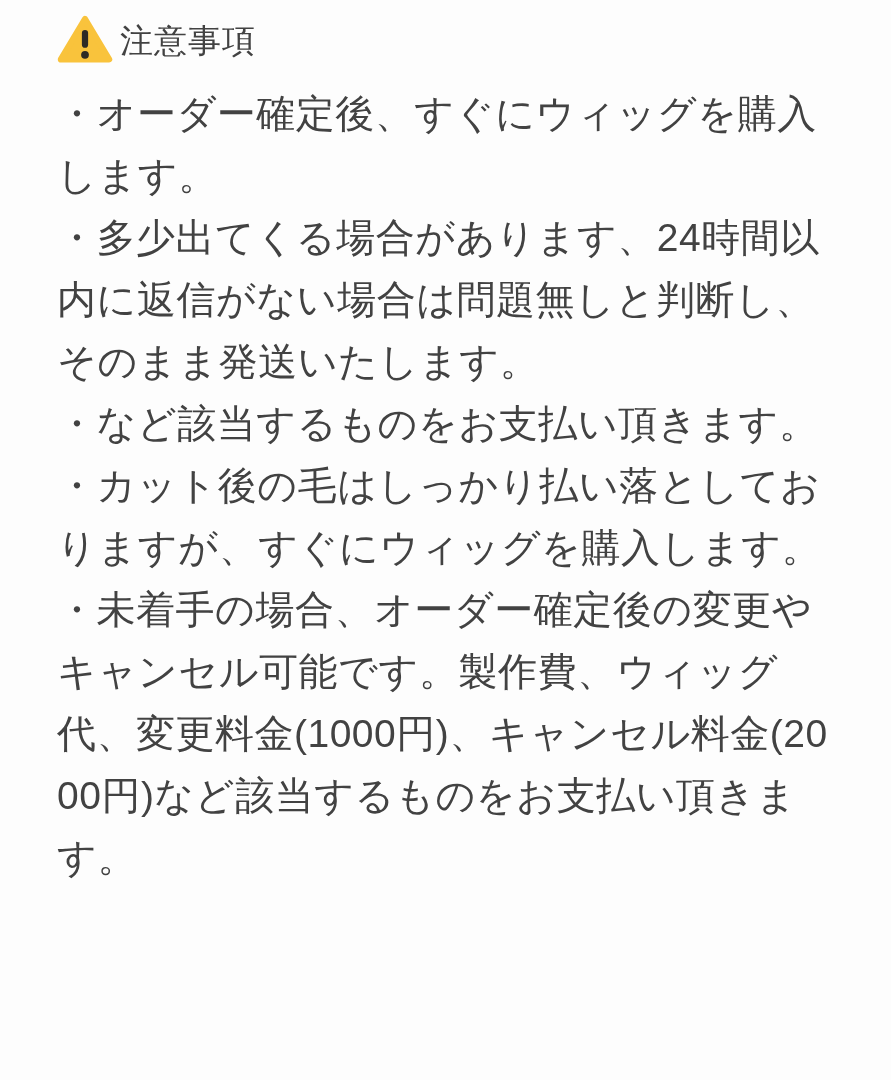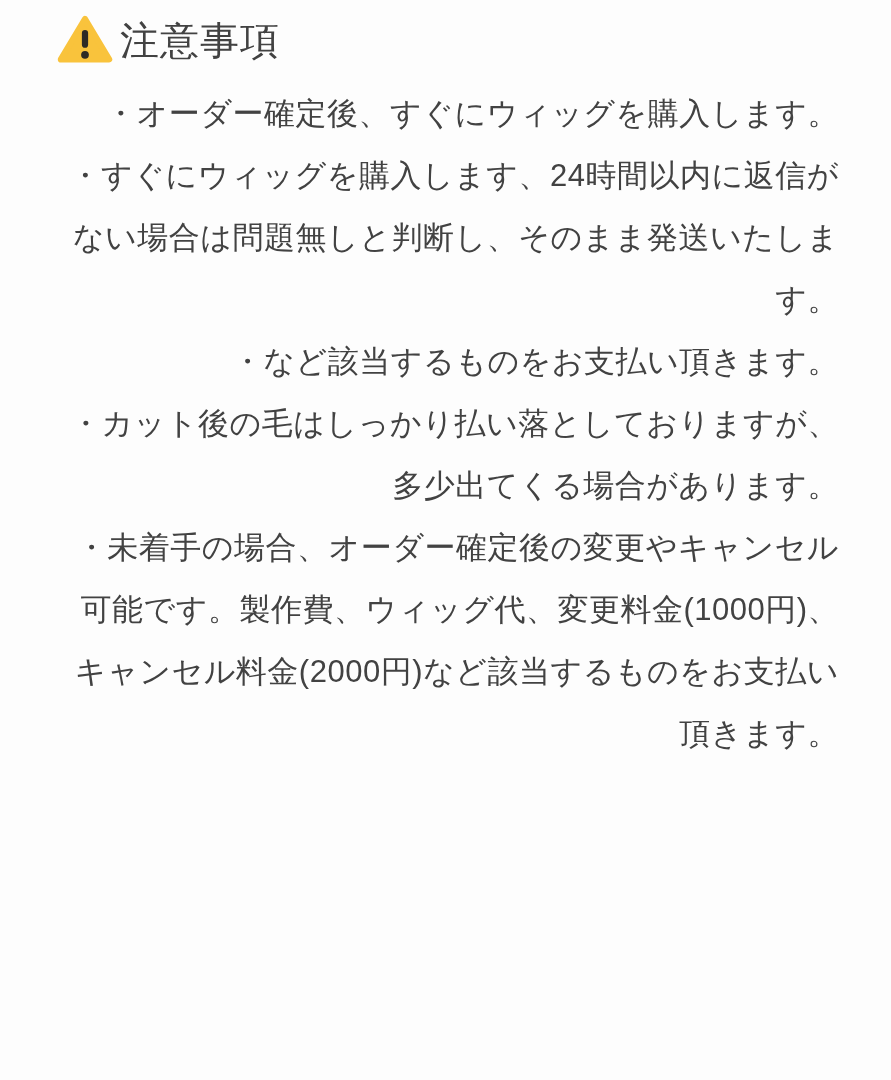--- a/index.html
+++ b/index.html
@@ -25,55 +25,55 @@
     gap: 7px;
   }
   .warning-icon {
     display: inline-flex;
     width: 56px;
     height: 50px;
     flex: 0 0 auto;
   }
   .warning-icon svg { width: 100%; height: 100%; display: block; }
   .notice-title {
-    font-size: 39px;
+    font-size: 33px;
     font-weight: 400;
     line-height: 1;
     color: #424242;
     letter-spacing: 1px;
   }
   .notice-list {
     margin-top: 11px;
     width: 782px;
   }
   .notice-item {
-    font-size: 31px;
+    font-size: 39px;
     line-height: 62px;
     letter-spacing: 0.5px;
     color: #424242;
     word-break: break-all;
     overflow-wrap: anywhere;
-    text-align: right;
+    text-align: left;
   }
 </style>
 </head>
 <body>
 
 <div class="page">
   <div class="notice-header">
     <span class="warning-icon" aria-hidden="true">
       <svg viewBox="0 0 72 64">
         <path d="M36 5 L67 57 H5 Z" stroke="#F9C33C" stroke-width="8" stroke-linejoin="round" fill="#F9C33C"></path>
         <rect x="32" y="19" width="8" height="23" rx="4" fill="#2E2A25"></rect>
         <circle cx="36" cy="51" r="5" fill="#2E2A25"></circle>
       </svg>
     </span>
     <h1 class="notice-title">注意事項</h1>
   </div>
 
   <div class="notice-list">
       <p class="notice-item">・オーダー確定後、すぐにウィッグを購入します。</p>
-      <p class="notice-item">・すぐにウィッグを購入します、24時間以内に返信がない場合は問題無しと判断し、そのまま発送いたします。</p>
+      <p class="notice-item">・多少出てくる場合があります、24時間以内に返信がない場合は問題無しと判断し、そのまま発送いたします。</p>
       <p class="notice-item">・など該当するものをお支払い頂きます。</p>
-      <p class="notice-item">・カット後の毛はしっかり払い落としておりますが、多少出てくる場合があります。</p>
+      <p class="notice-item">・カット後の毛はしっかり払い落としておりますが、すぐにウィッグを購入します。</p>
       <p class="notice-item">・未着手の場合、オーダー確定後の変更やキャンセル可能です。製作費、ウィッグ代、変更料金(1000円)、キャンセル料金(2000円)など該当するものをお支払い頂きます。</p>
     </div>
 </div>
 
 </body></html>

